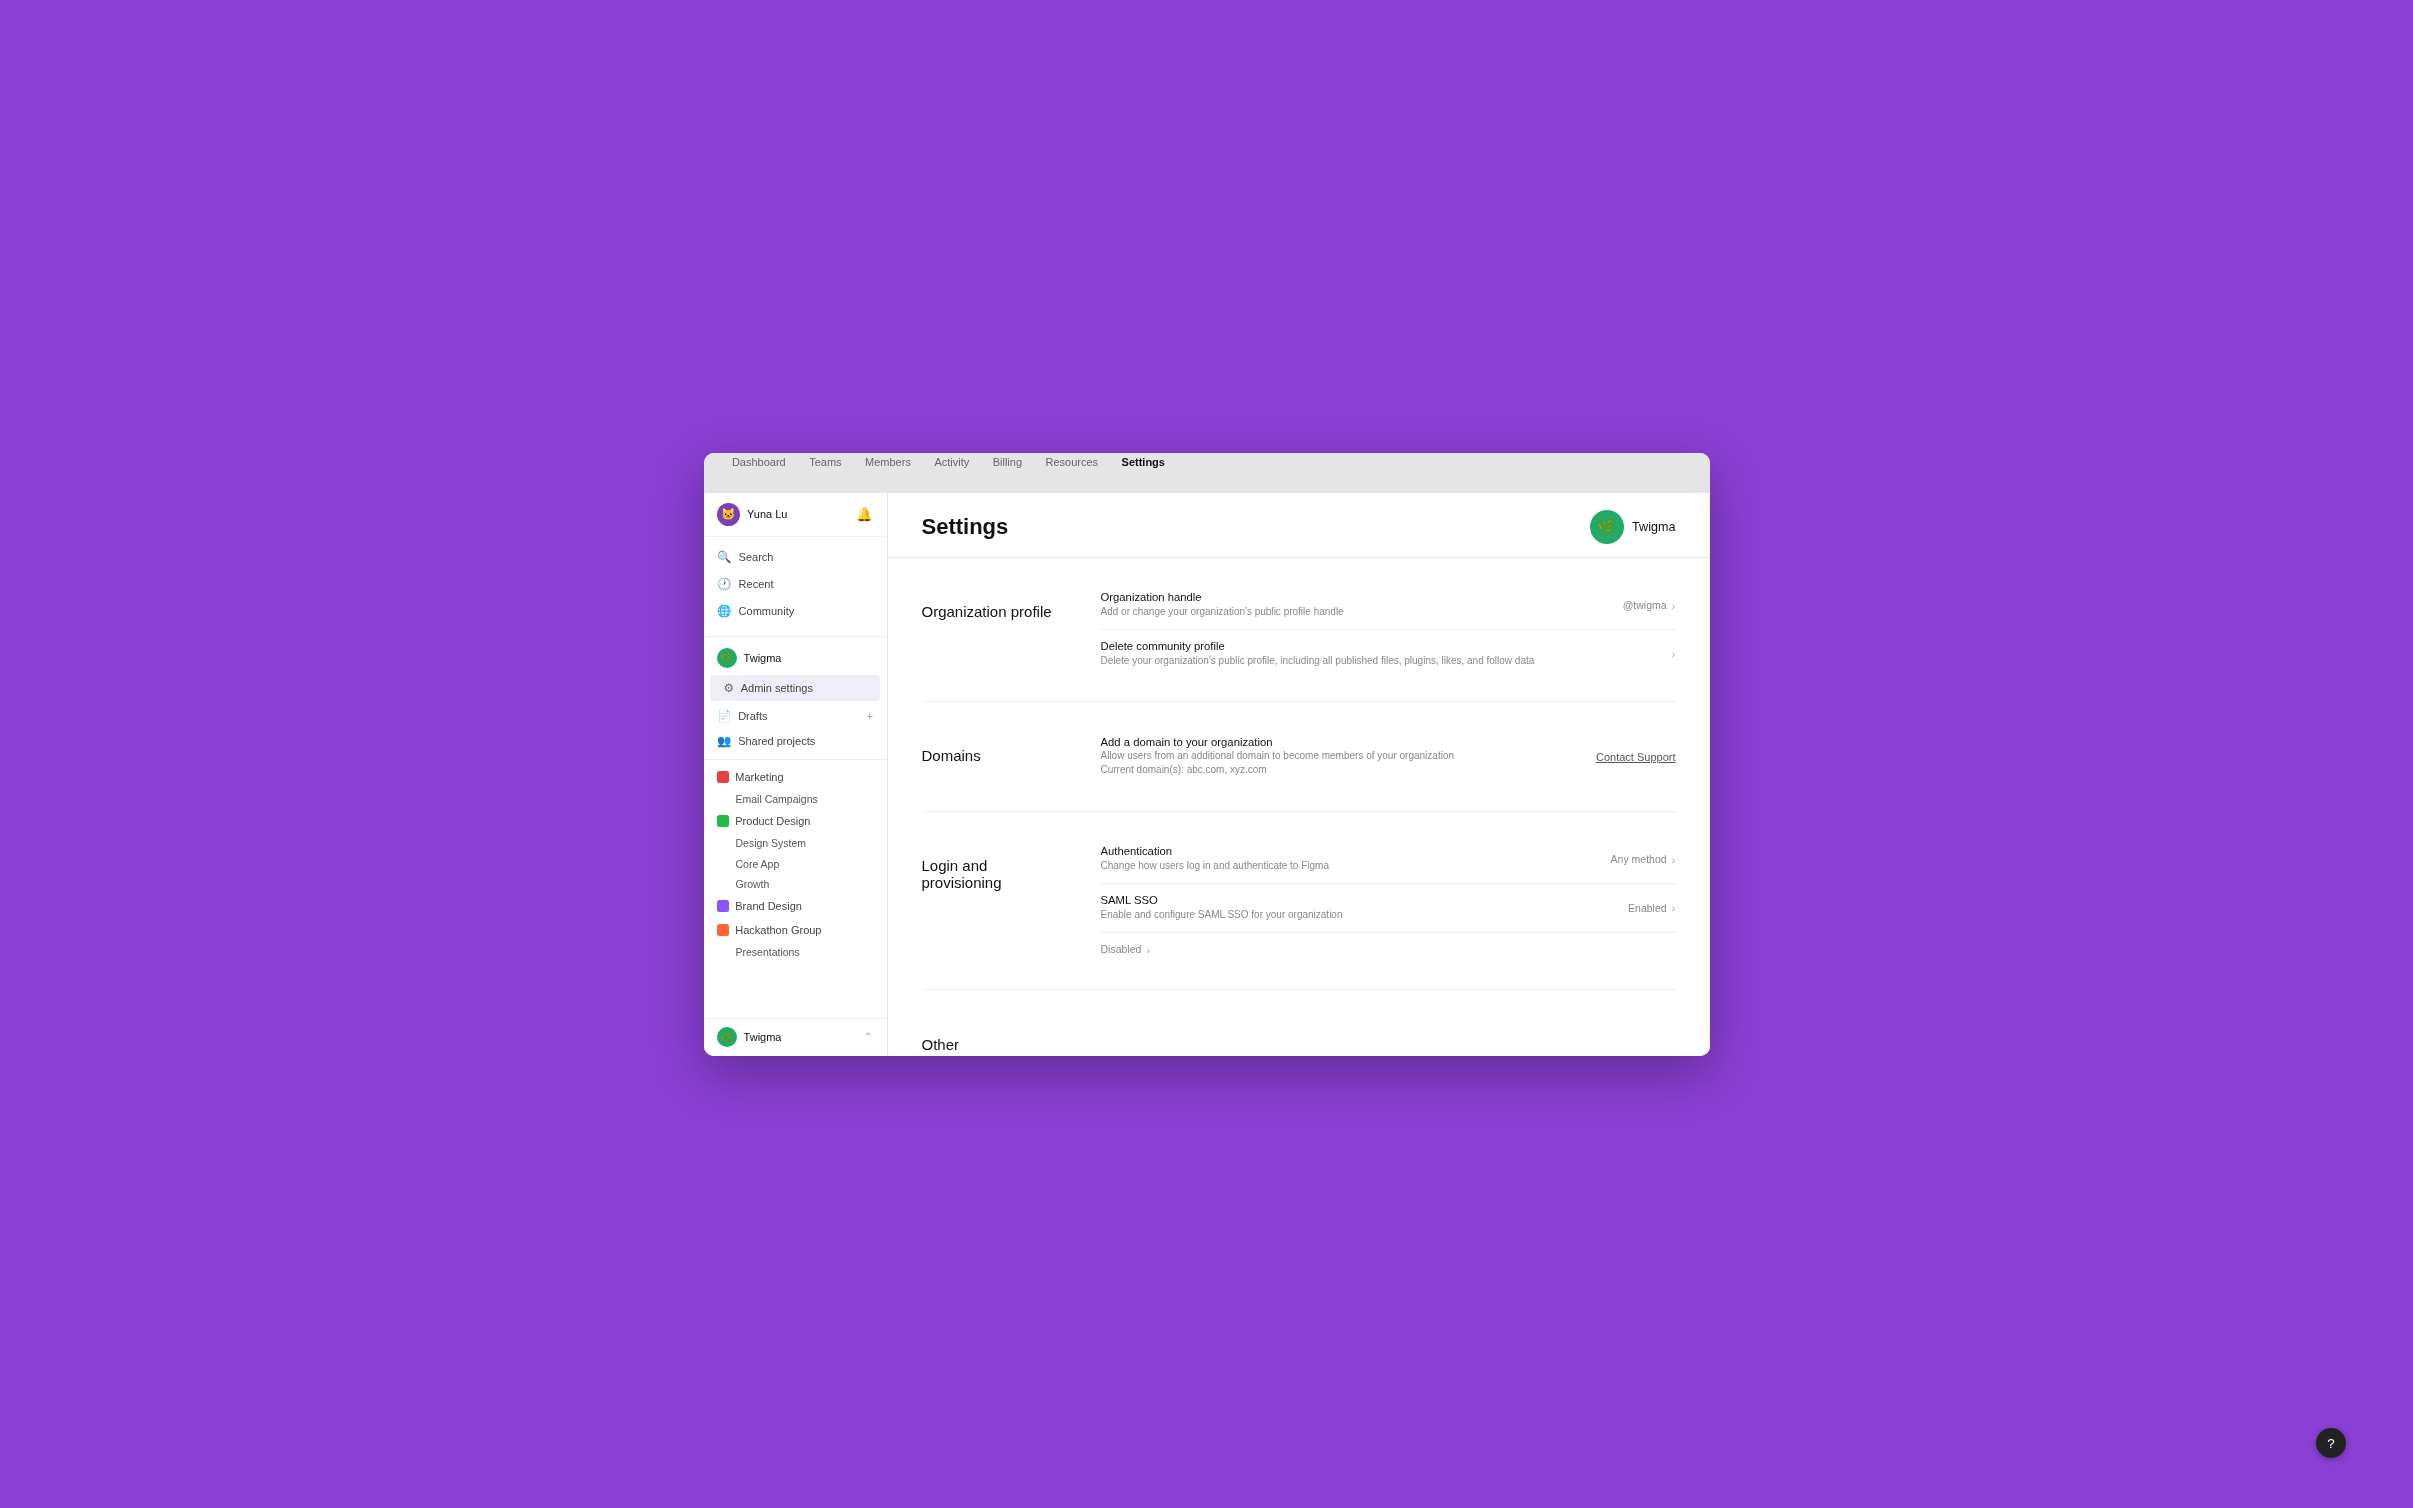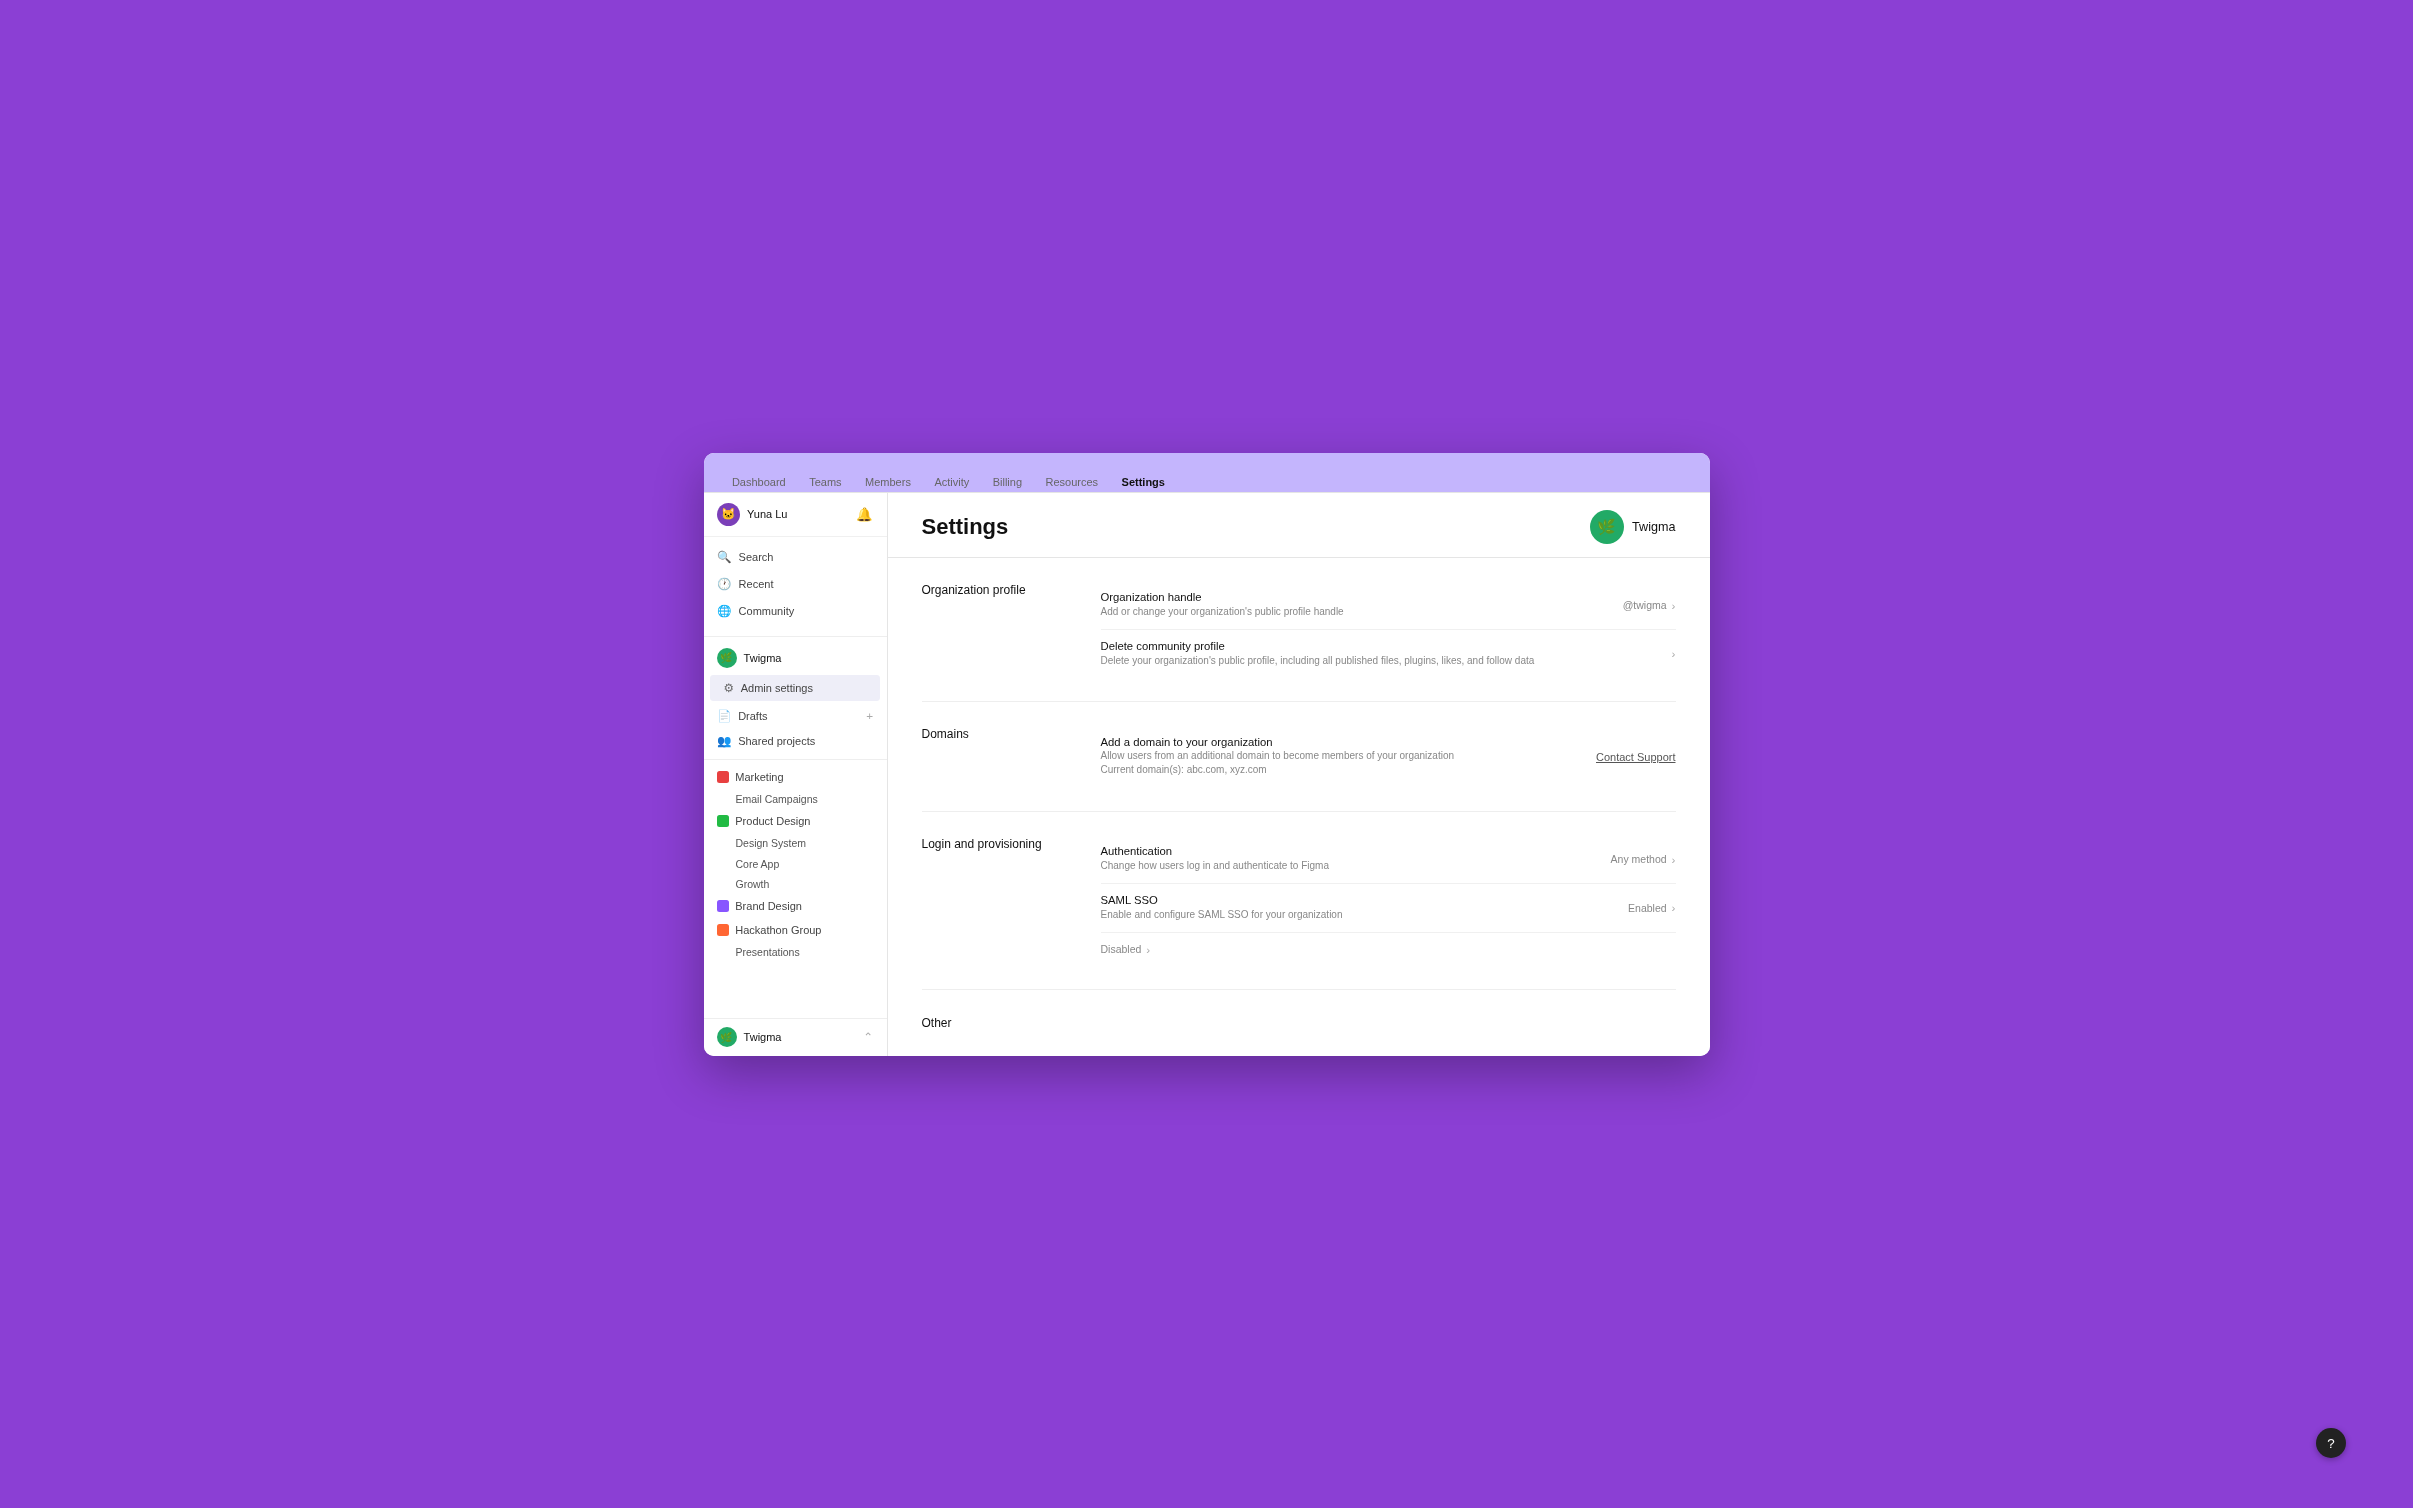--- a/index.html
+++ b/index.html
@@ -17,25 +17,25 @@
       background: #fff;
       border-radius: 10px;
       overflow: hidden;
       display: flex;
       flex-direction: column;
       box-shadow: 0 17px 50px rgba(0,0,0,0.3);
     }
     
     .top-nav {
       display: flex;
-      align-items: flex-end;
+      align-items: flex-start;
       padding: 0 20px;
       height: 40px;
       border-bottom: 0.8px solid #e5e5e5;
-      background: #c4b5fd;
+      background: #e5e5e5;
       gap: 6.7px;
       flex-shrink: 0;
     }
     .top-nav-item {
       padding: 3.4px 8.4px;
       font-size: 11px;
       color: #666;
       cursor: pointer;
       border-radius: 3.4px;
     }
@@ -271,24 +271,25 @@
     }
     .settings-section {
       display: flex;
       padding: 23.5px 0;
       border-bottom: 0.8px solid #eee;
       gap: 34px;
     }
     .settings-section-label {
       width: 134px;
       flex-shrink: 0;
-      font-size: 12px;
+      font-size: 15px;
       font-weight: 500;
       color: #111;
       padding-top: 1.7px;
+      margin-top: 20px;
     }
     .settings-items {
       flex: 1;
       margin-left: 11px;
     }
     .settings-item {
       display: flex;
       align-items: center;
       justify-content: space-between;
       padding: 10px 0;

